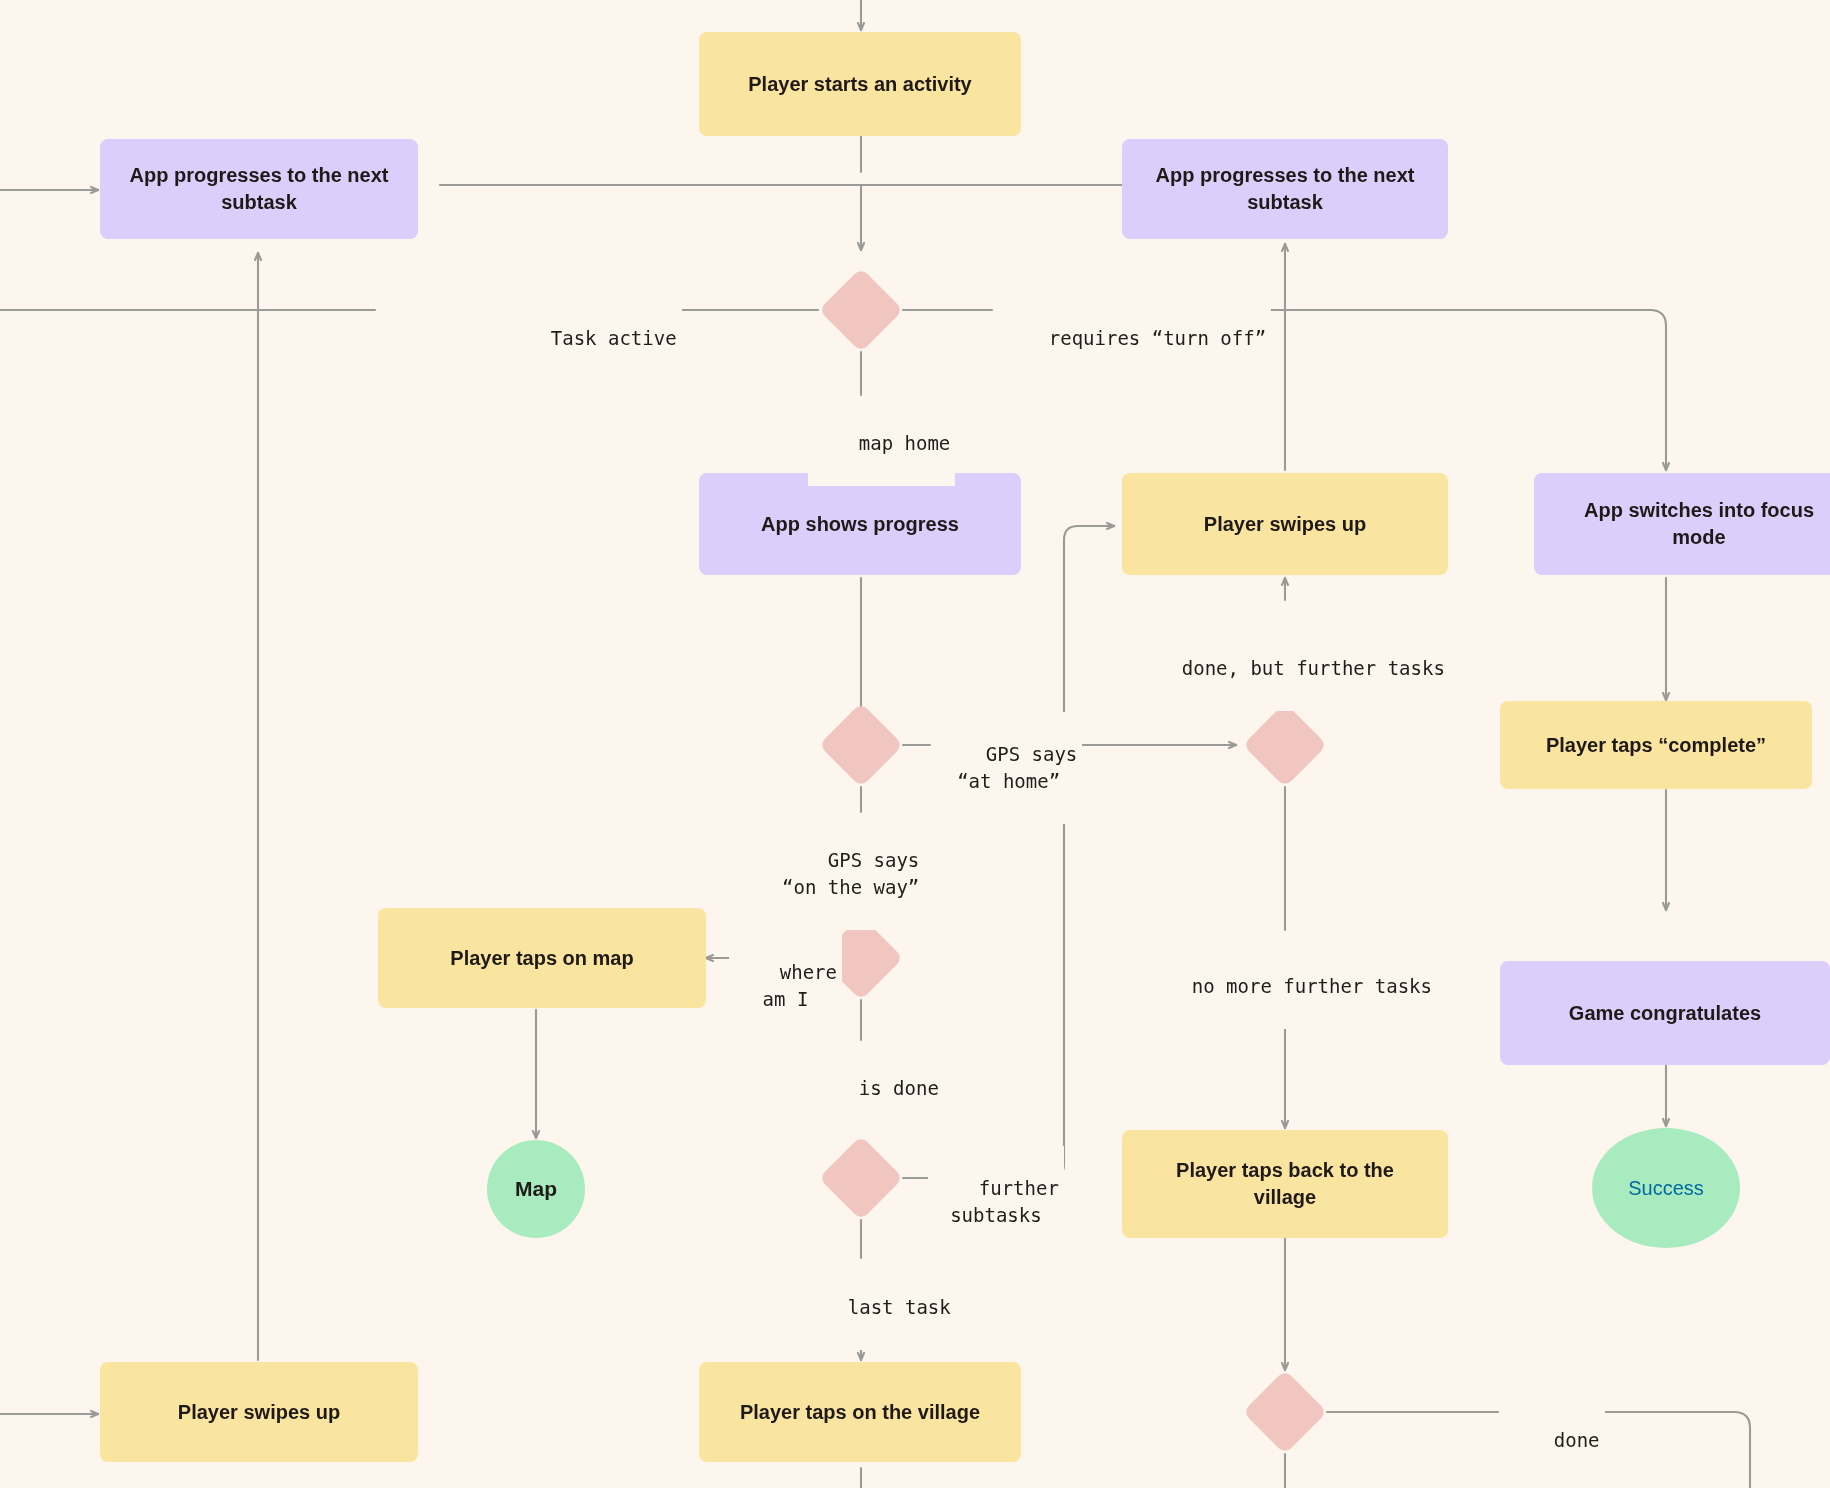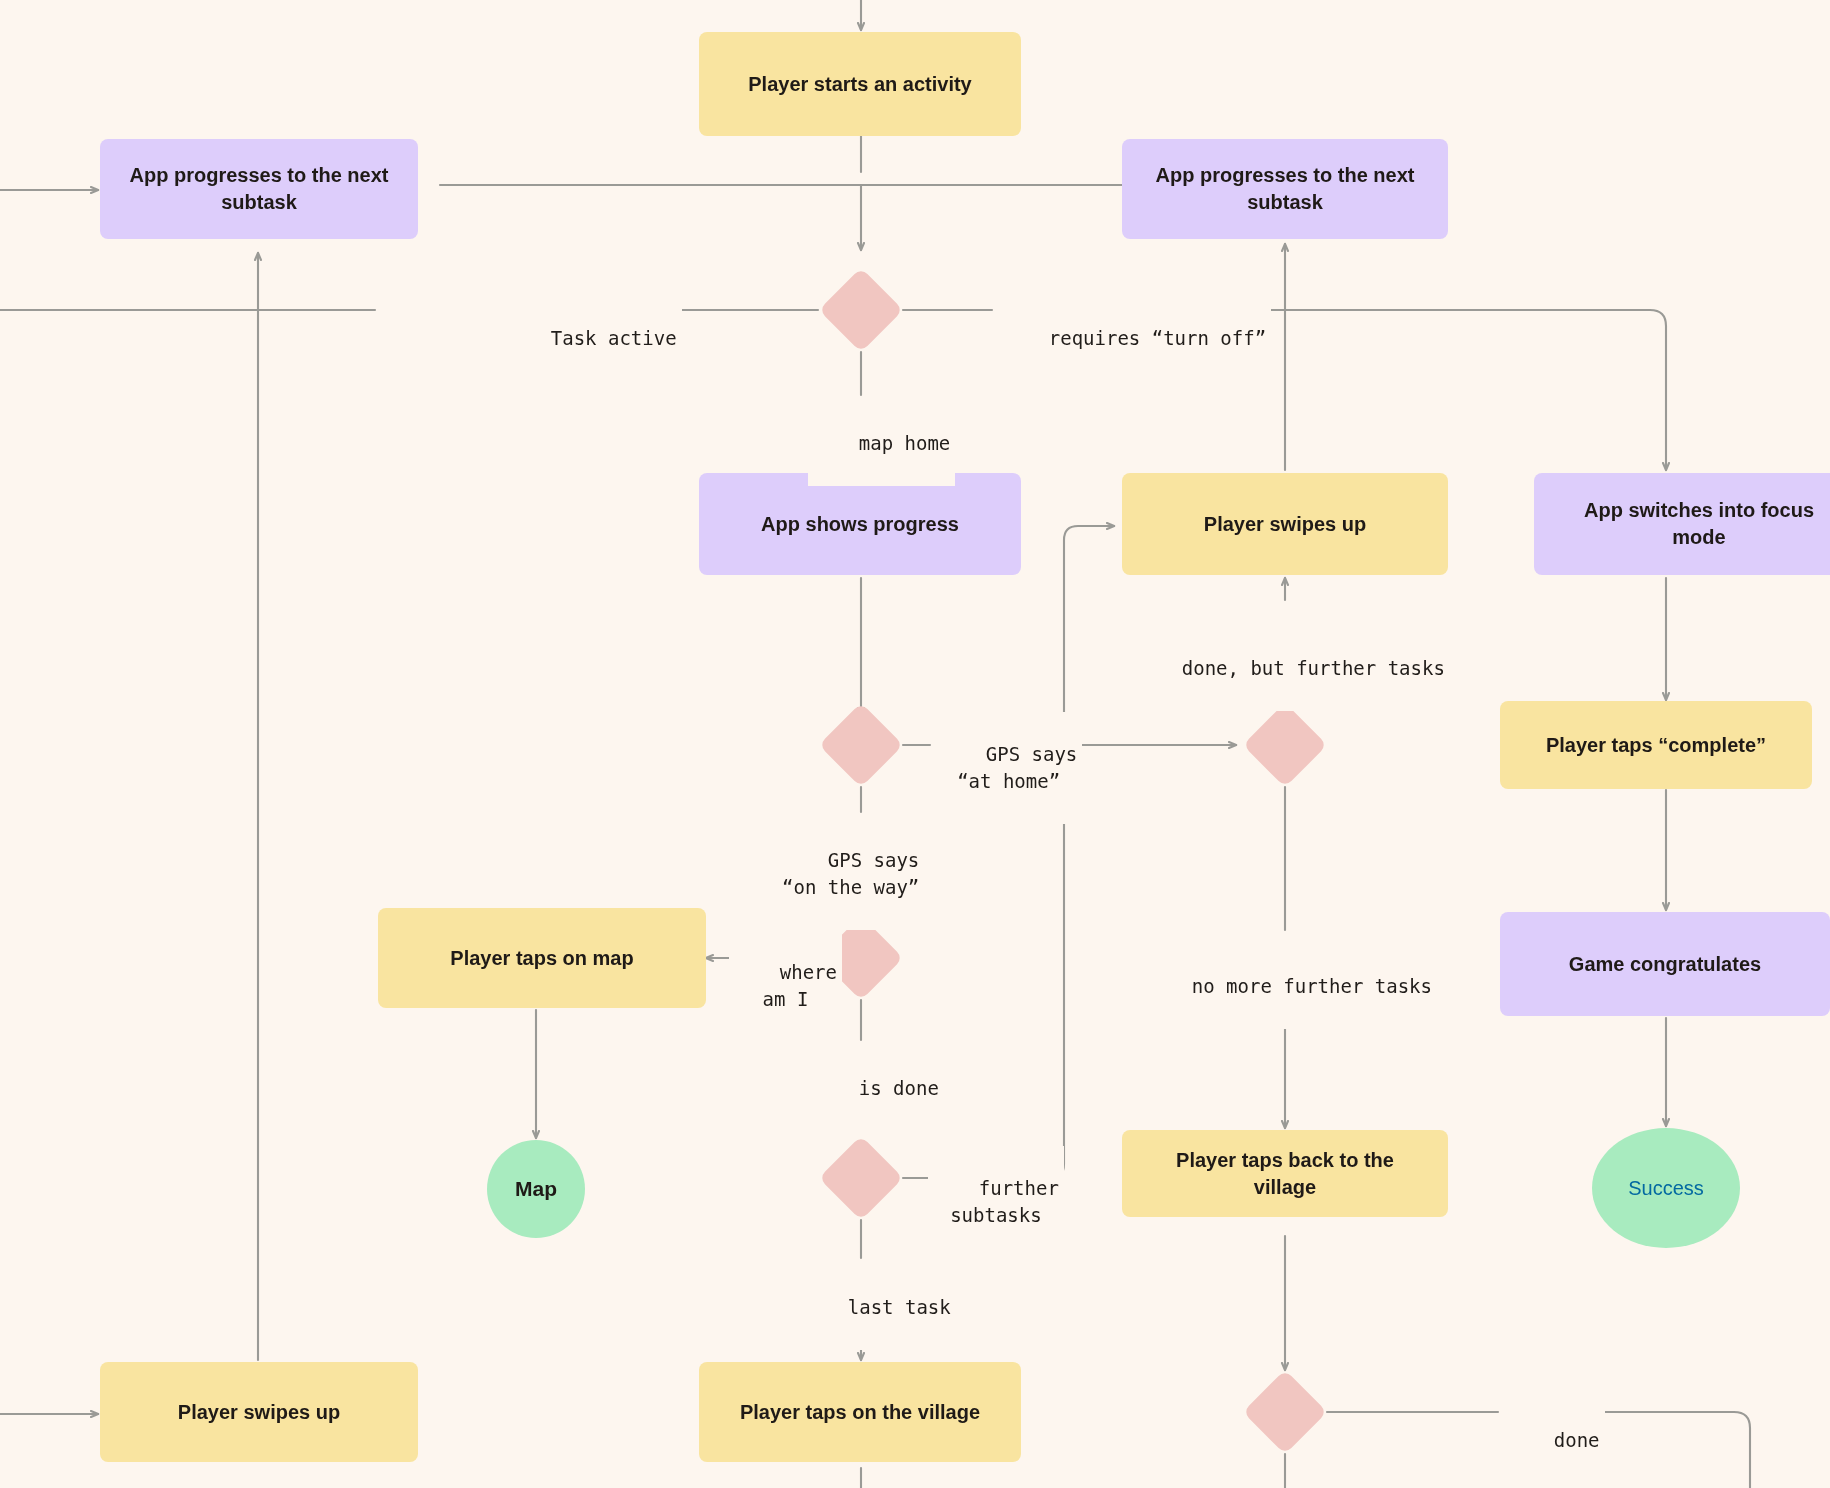--- a/index.html
+++ b/index.html
@@ -177,21 +177,21 @@
   </div>
 
   <div class="node app" style="left:1500px; top:473px; width:330px; height:102px;margin-left:34px;">
     <span>App switches into focus mode</span>
   </div>
 
   <div class="node action" style="left:1500px; top:701px; width:312px; height:88px;">
     <span>Player taps “complete”</span>
   </div>
 
-  <div class="node app" style="left:1500px; top:912px; width:330px; height:104px;">
+  <div class="node app" style="left:1500px; top:961px; width:330px; height:104px;">
     <span>Game congratulates</span>
   </div>
 
   <div class="diamond" style="left:831px; top:715px; width:60px; height:60px;"></div>
 
   <div class="diamond" style="left:1255px; top:715px; width:60px; height:60px;"></div>
 
   <div class="node action" style="left:378px; top:908px; width:328px; height:100px;">
     <span>Player taps on map</span>
   </div>
@@ -199,21 +199,21 @@
   <div class="diamond" style="left:831px; top:928px; width:60px; height:60px;"></div>
 
   <div class="node circle" style="left:487px; top:1140px; width:98px; height:98px; font-size:21px;">
     <span>Map</span>
   </div>
 
   <div class="node circle regular" style="left:1592px; top:1128px; width:148px; height:120px;">
     <span>Success</span>
   </div>
 
-  <div class="node action" style="left:1122px; top:1130px; width:326px; height:87px;">
+  <div class="node action" style="left:1122px; top:1130px; width:326px; height:108px;">
     <span>Player taps back to the village</span>
   </div>
 
   <div class="diamond" style="left:831px; top:1148px; width:60px; height:60px;"></div>
 
   <div class="node action" style="left:100px; top:1362px; width:318px; height:100px;">
     <span>Player swipes up</span>
   </div>
 
   <div class="node action" style="left:699px; top:1362px; width:322px; height:100px;">

